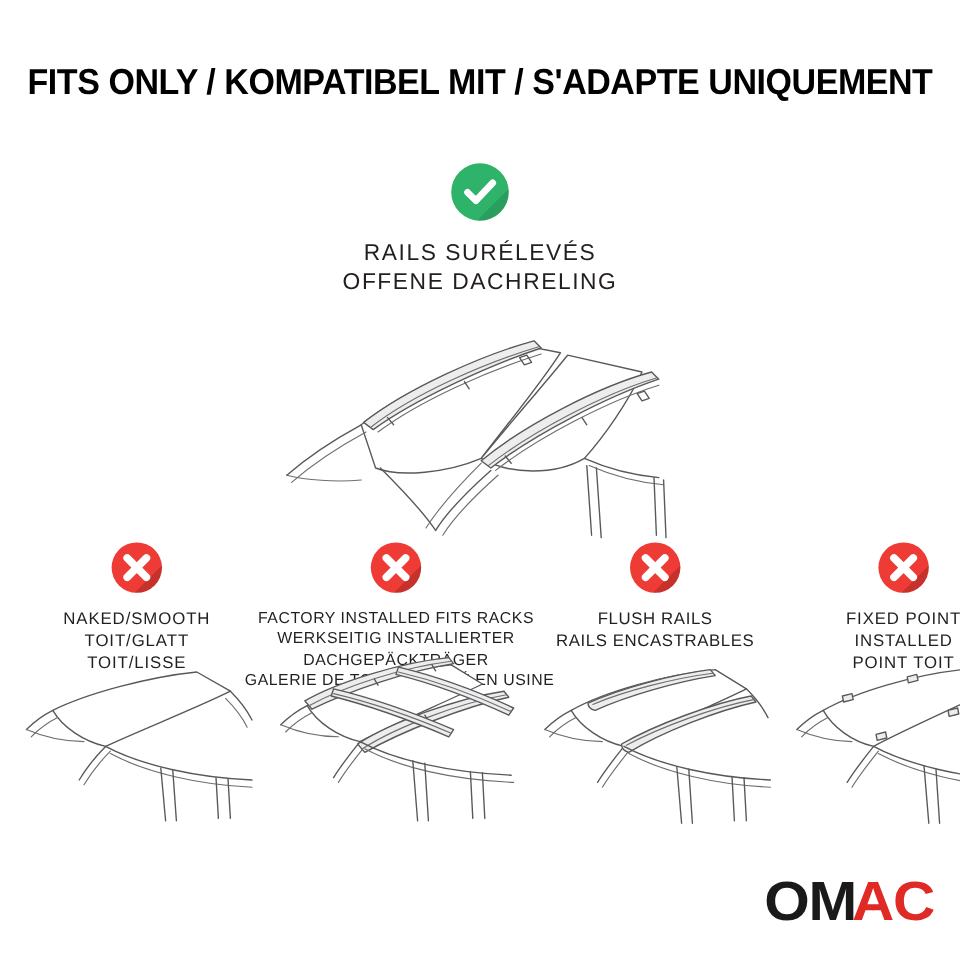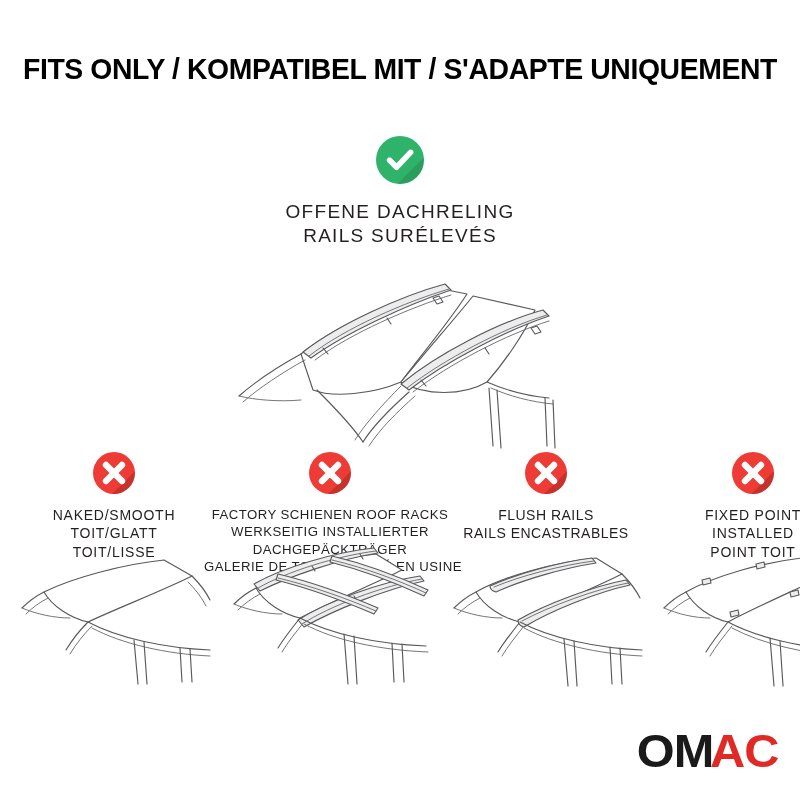--- a/index.html
+++ b/index.html
@@ -185,22 +185,22 @@
   <div class="primary">
 
     <div class="badge ok">
       <div class="shade"></div>
       <svg viewBox="0 0 48 48" aria-hidden="true">
         <path d="M13.6 24.3 L20.6 31.2 L34.6 16.4" fill="none" stroke="#ffffff" stroke-width="5.6" stroke-linecap="round" stroke-linejoin="round"></path>
       </svg>
     </div>
 
     <div class="primary-caption">
+      <span class="ln">RAILS SURÉLEVÉS</span>
       <span class="ln">OFFENE DACHRELING</span>
-      <span class="ln">RAILS SURÉLEVÉS</span>
     </div>
   </div>
 
   <div class="hero-art">
     <svg viewBox="0 0 400 180" aria-hidden="true">
 
       <path class="roof-fill" d="M96 76 C130 48 190 22 232 10 L262 16 C244 44 214 80 196 104
                C168 116 128 120 108 112 Z"></path>
       <path class="line" d="M112 112 C132 132 150 152 158 164"></path>
 
@@ -277,21 +277,21 @@
     </div>
 
     <div class="col col-1">
       <div class="badge no">
         <div class="shade"></div>
         <svg viewBox="0 0 42 42" aria-hidden="true">
           <path d="M13 13 L29 29 M29 13 L13 29" fill="none" stroke="#ffffff" stroke-width="6.4" stroke-linecap="round"></path>
         </svg>
       </div>
       <div class="col-caption">
-        <span class="ln">FACTORY SCHIENEN ROOF RACKS</span>
+        <span class="ln">FACTORY INSTALLED FITS RACKS</span>
         <span class="ln">WERKSEITIG INSTALLIERTER</span>
         <span class="ln">DACHGEPÄCKTRÄGER</span>
         <span class="ln">GALERIE DE TOIT INSTALLÉ EN USINE</span>
       </div>
       <div class="col-art">
         <svg viewBox="0 0 220 142" aria-hidden="true">
           <path class="roof-fill" d="M36 44 C64 28 116 14 156 10 L182 26 C154 40 110 58 80 74
                    C62 70 44 58 36 44 Z"></path>
           <path class="line" d="M36 44 C28 48 20 54 14 60"></path>
           <path class="line-thin" d="M40 50 C32 54 24 60 18 66"></path>

